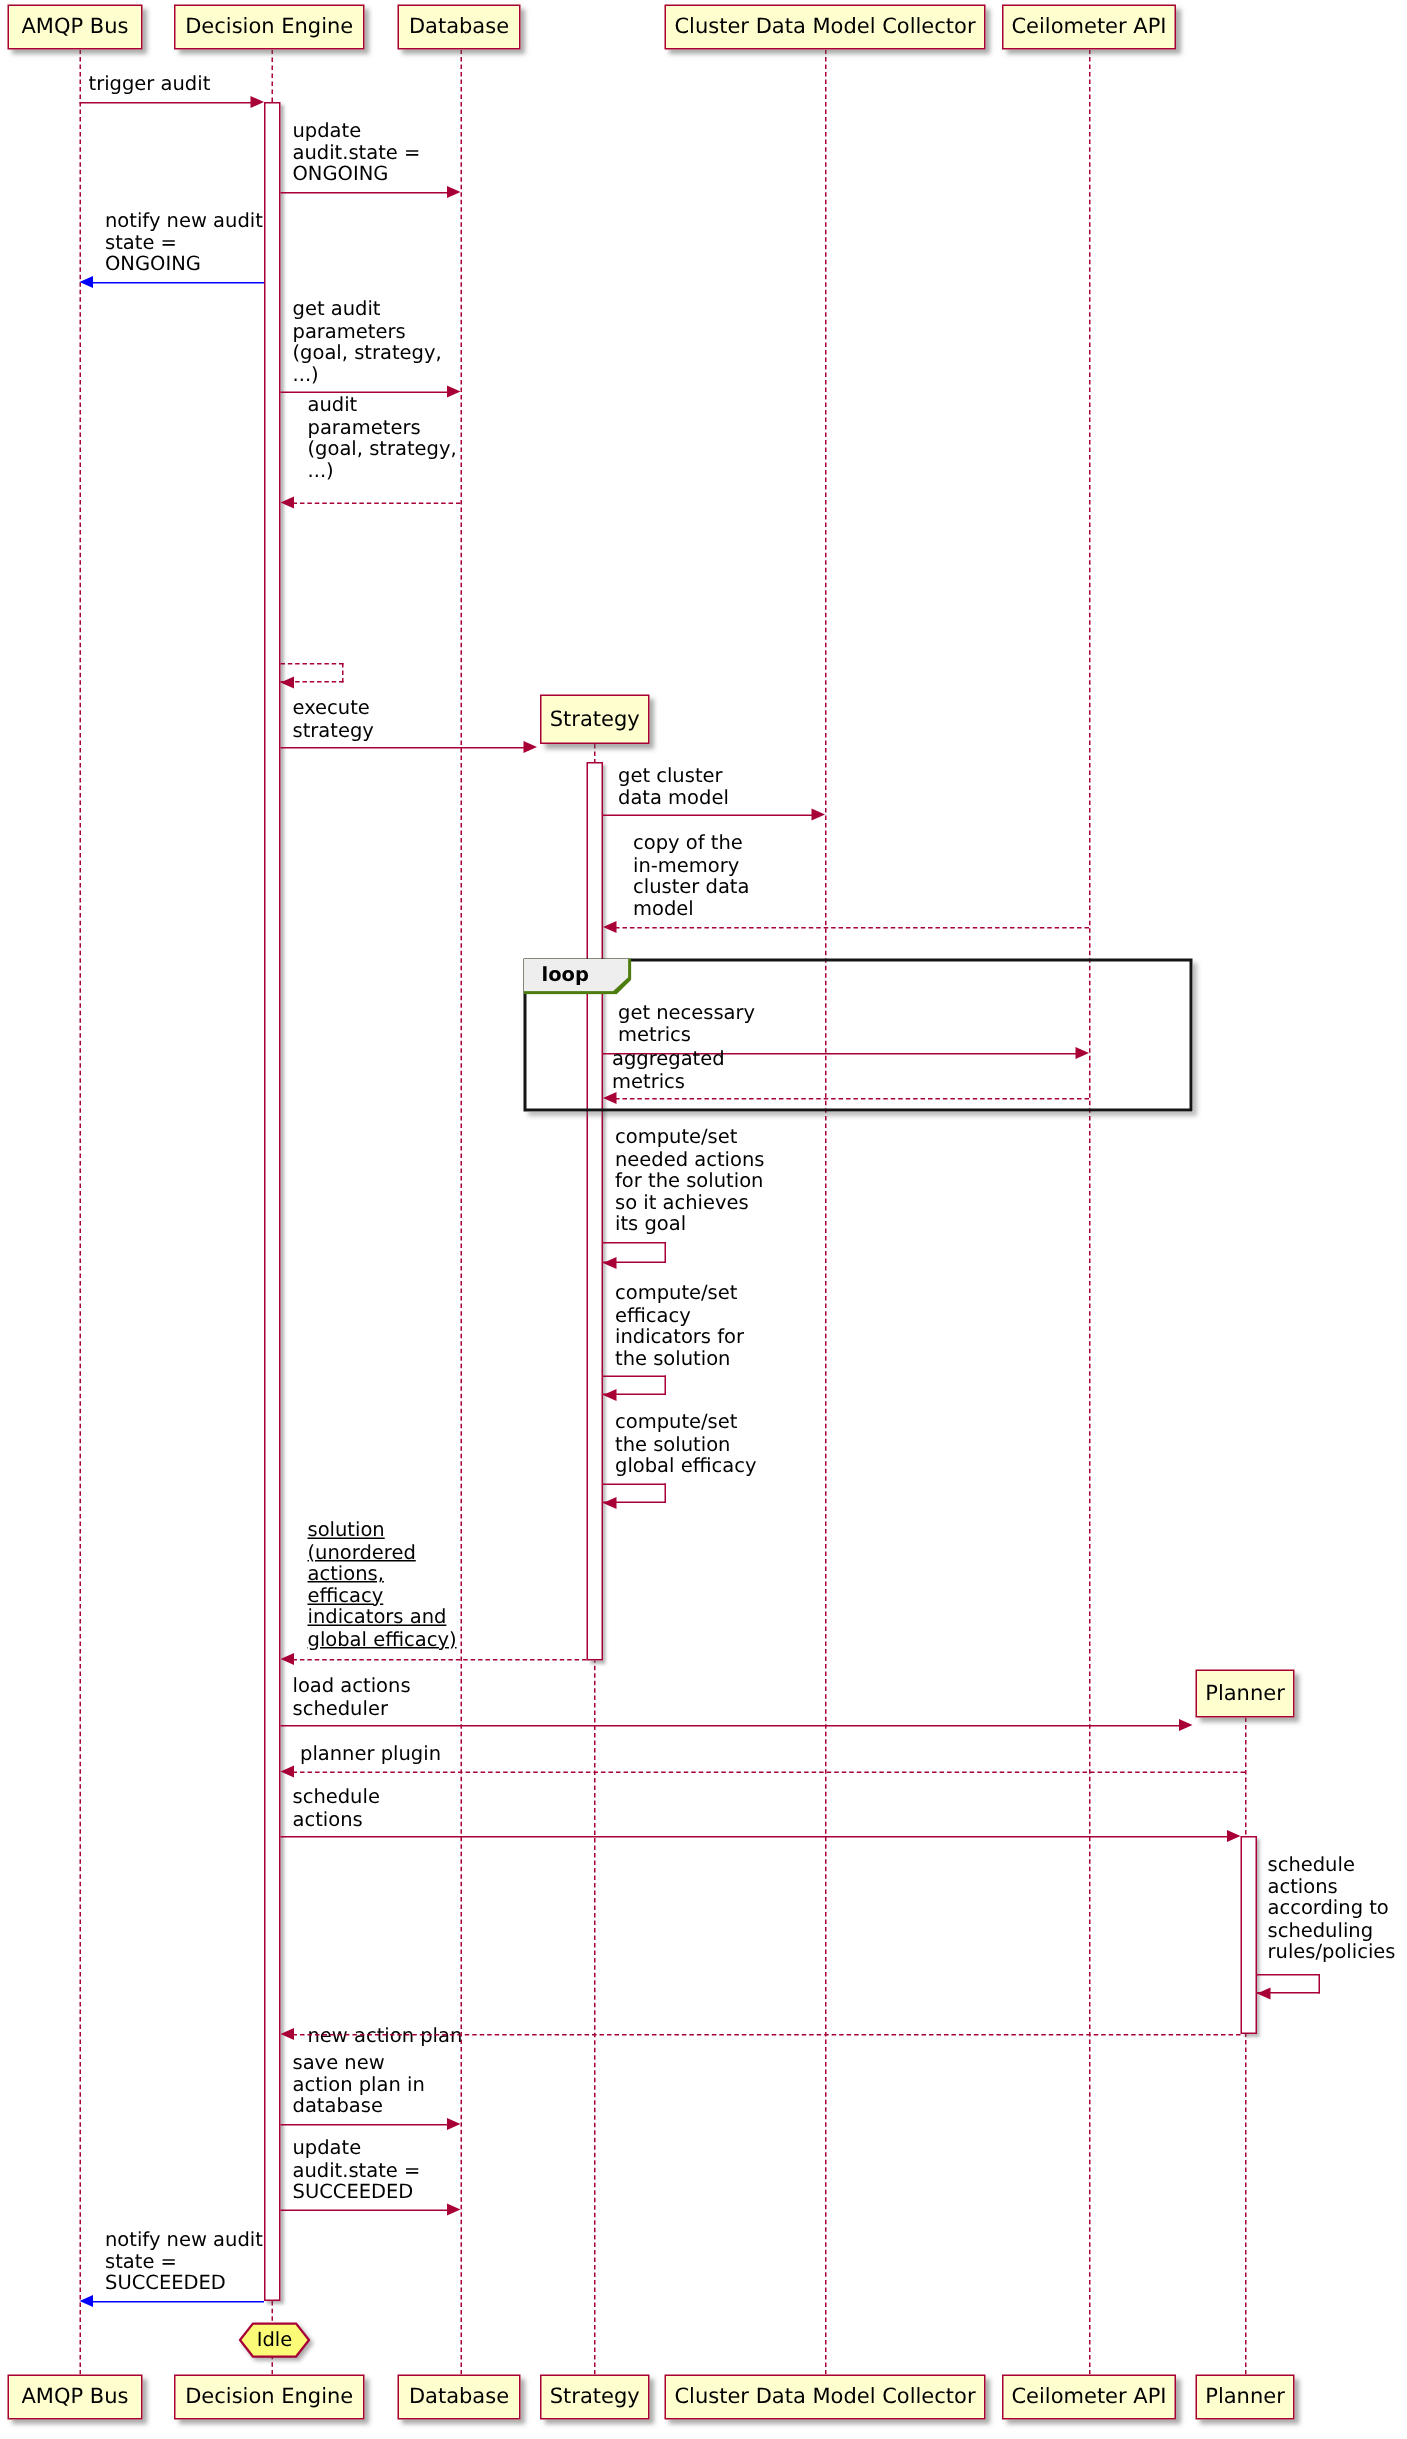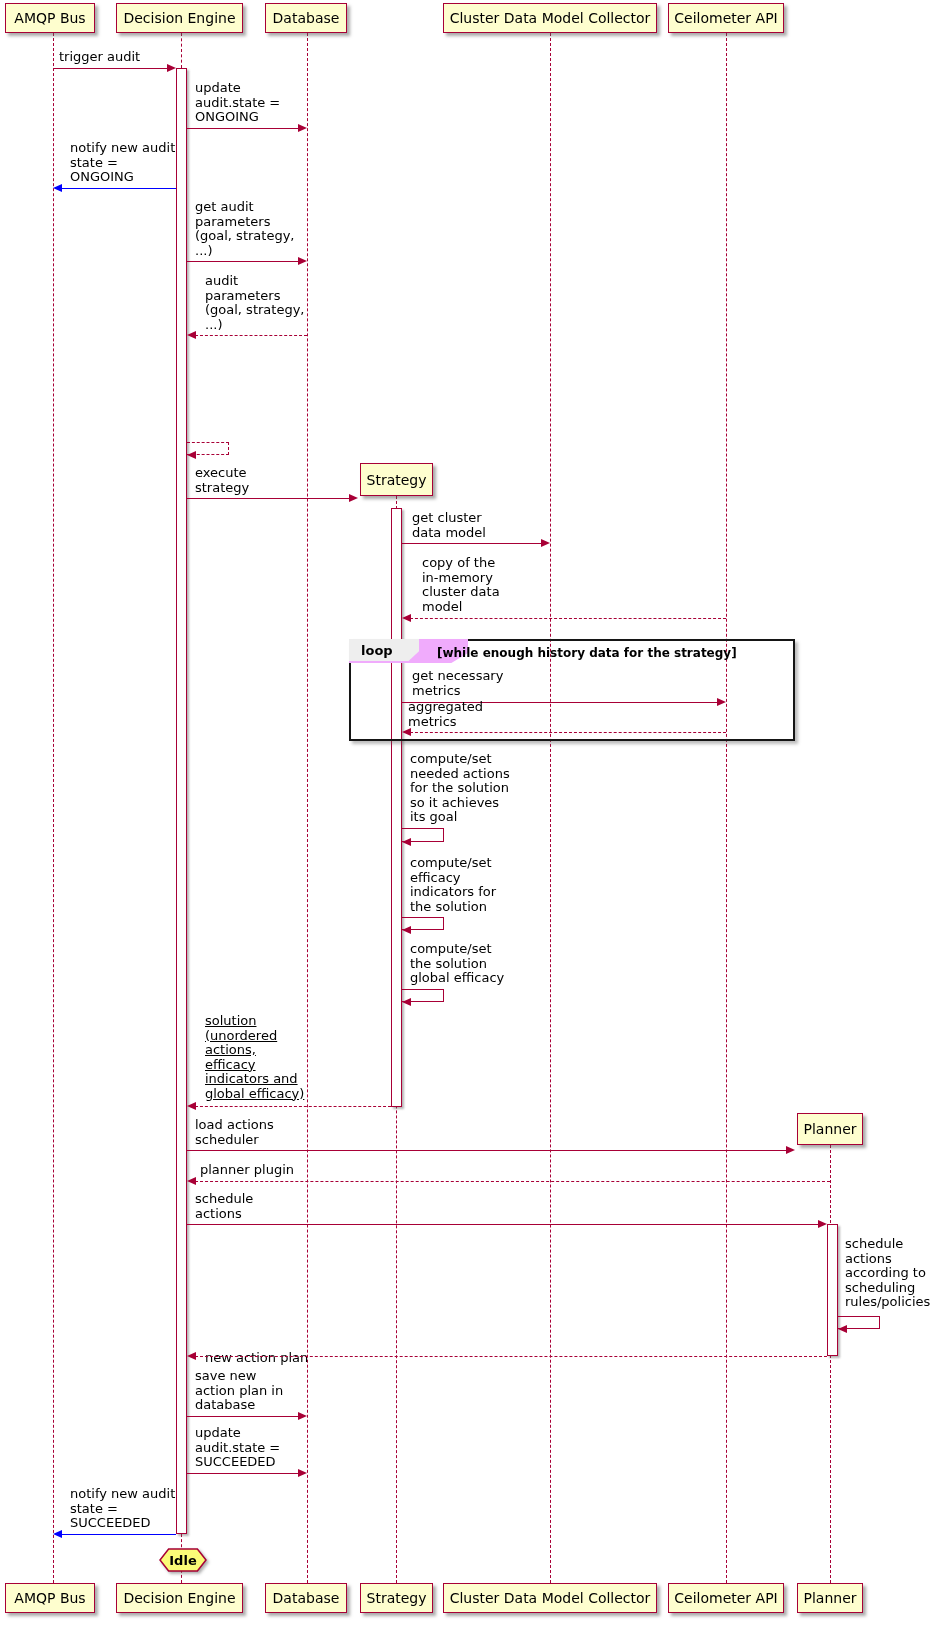--- a/index.html
+++ b/index.html
@@ -10,22 +10,22 @@
         font-size:14px;white-space:nowrap;box-sizing:border-box;}
   .lifeline{position:absolute;width:0;border-left:1px dashed #A80036;}
   .act{position:absolute;background:#fff;border:1.4px solid #A80036;box-sizing:border-box;
        box-shadow:2px 2px 2px rgba(90,90,90,.45);}
   .mtext{position:absolute;font-size:13px;line-height:14.5px;white-space:pre;}
   .mline{position:absolute;height:0;}
   .ahead{position:absolute;width:0;height:0;}
   .selfmsg{position:absolute;box-sizing:border-box;}
   .loopframe{position:absolute;border:2px solid #151515;box-sizing:border-box;
              box-shadow:3px 3px 3px rgba(90,90,90,.4);}
-  .looptab-outer{position:absolute;left:-2px;top:-2px;background:#f0abfc;
-                 clip-path:polygon(0 0,100% 0,100% 58%,86% 100%,0 100%);padding-left:47px;}
+  .looptab-outer{position:absolute;left:-2px;top:-2px;background:#4d7c0f;
+                 clip-path:polygon(0 0,100% 0,100% 58%,86% 100%,0 100%);}
   .looptab-inner{position:absolute;left:0;top:0;background:#EEEEEE;
                  clip-path:polygon(0 0,100% 0,100% 56%,85% 100%,0 100%);
                  display:flex;align-items:center;font-weight:bold;font-size:13px;padding-left:12px;box-sizing:border-box;}
   .loopcond{position:absolute;font-weight:bold;font-size:12px;line-height:22px;white-space:nowrap;}
   .hexwrap{position:absolute;filter:drop-shadow(2px 2px 1.5px rgba(90,90,90,.5));}
   .hexlabel{position:absolute;left:0;top:0;width:100%;height:100%;display:flex;align-items:center;
             justify-content:center;font-size:13px;}
 </style>
 </head>
 <body>
@@ -41,42 +41,41 @@
     <div class="lifeline" style="left: 830px; top: 1145px; height: 438px;"></div>
     <div class="act" style="left: 176px; top: 68px; width: 11px; height: 1466px;"></div>
     <div class="act" style="left: 391px; top: 508px; width: 11px; height: 599px;"></div>
     <div class="act" style="left: 827px; top: 1224px; width: 11px; height: 132px;"></div>
     <div class="loopframe" style="left: 349px; top: 639px; width: 446px; height: 102px;">
       <div class="looptab-outer" style="width: 72px; height: 24px;">
         <div class="looptab-inner" style="width: 70px; height: 22px;">
           <div>loop</div>
         </div>
       </div>
-      <div class="loopcond" style="left: 86px; top: 1px;">[while enough history data for the strategy]</div>
     </div>
     <div class="mtext" style="left: 59px; top: 50px;">trigger audit</div>
     <div class="mline" style="left: 53px; top: 68px; width: 115px; border-top: 1px solid rgb(168, 0, 54);"></div>
     <div class="ahead" style="top: 64px; border-top: 4px solid transparent; border-bottom: 4px solid transparent; left: 167px; border-left: 9px solid rgb(168, 0, 54);"></div>
     <div class="mtext" style="left: 195px; top: 81px;">update
 audit.state =
 ONGOING</div>
     <div class="mline" style="left: 187px; top: 128px; width: 112px; border-top: 1px solid rgb(168, 0, 54);"></div>
     <div class="ahead" style="top: 124px; border-top: 4px solid transparent; border-bottom: 4px solid transparent; left: 298px; border-left: 9px solid rgb(168, 0, 54);"></div>
     <div class="mtext" style="left: 70px; top: 141px;">notify new audit
 state =
 ONGOING</div>
     <div class="mline" style="left: 61px; top: 188px; width: 115px; border-top: 1px solid rgb(0, 0, 255);"></div>
     <div class="ahead" style="top: 184px; border-top: 4px solid transparent; border-bottom: 4px solid transparent; left: 53px; border-right: 9px solid rgb(0, 0, 255);"></div>
     <div class="mtext" style="left: 195px; top: 200px;">get audit
 parameters
 (goal, strategy,
 ...)</div>
     <div class="mline" style="left: 187px; top: 261px; width: 112px; border-top: 1px solid rgb(168, 0, 54);"></div>
     <div class="ahead" style="top: 257px; border-top: 4px solid transparent; border-bottom: 4px solid transparent; left: 298px; border-left: 9px solid rgb(168, 0, 54);"></div>
-    <div class="mtext" style="left: 205px; top: 274px;">audit
+    <div class="mtext" style="left: 205px; top: 264px;">audit
 parameters
 (goal, strategy,
 ...)</div>
     <div class="mline" style="left: 195px; top: 335px; width: 112px; border-top: 1px dashed rgb(168, 0, 54);"></div>
     <div class="ahead" style="top: 331px; border-top: 4px solid transparent; border-bottom: 4px solid transparent; left: 187px; border-right: 9px solid rgb(168, 0, 54);"></div>
     <div class="selfmsg" style="left: 187px; top: 442px; width: 42px; height: 13px; border-top: 1px dashed rgb(168, 0, 54); border-right: 1px dashed rgb(168, 0, 54); border-bottom: 1px dashed rgb(168, 0, 54);"></div>
     <div class="ahead" style="top: 451px; border-top: 4px solid transparent; border-bottom: 4px solid transparent; left: 187px; border-right: 9px solid rgb(168, 0, 54);"></div>
     <div class="mtext" style="left: 195px; top: 466px;">execute
 strategy</div>
     <div class="mline" style="left: 187px; top: 498px; width: 163px; border-top: 1px solid rgb(168, 0, 54);"></div>
@@ -196,16 +195,16 @@
     </div>
     <div class="pbox" style="left: 668px; top: 1583px; width: 116px; height: 30px;">
       <span>Ceilometer API</span>
     </div>
     <div class="pbox" style="left: 797px; top: 1113px; width: 66px; height: 32px;">
       <span>Planner</span>
     </div>
     <div class="pbox" style="left: 797px; top: 1583px; width: 66px; height: 30px;">
       <span>Planner</span>
     </div>
-    <div class="hexwrap" style="left: 159px; top: 1548px; width: 48px; height: 24px; font-weight: bold;"><svg width="48" height="24">
+    <div class="hexwrap" style="left: 159px; top: 1548px; width: 48px; height: 24px;"><svg width="48" height="24">
         <polygon points="9.600000000000001,1 38.400000000000006,1 47,12 38.400000000000006,23 9.600000000000001,23 1,12" fill="#FBFB77" stroke="#A80036" stroke-width="1.5"></polygon>
       </svg><div class="hexlabel">Idle</div></div>
   </div>
 
 </body></html>

